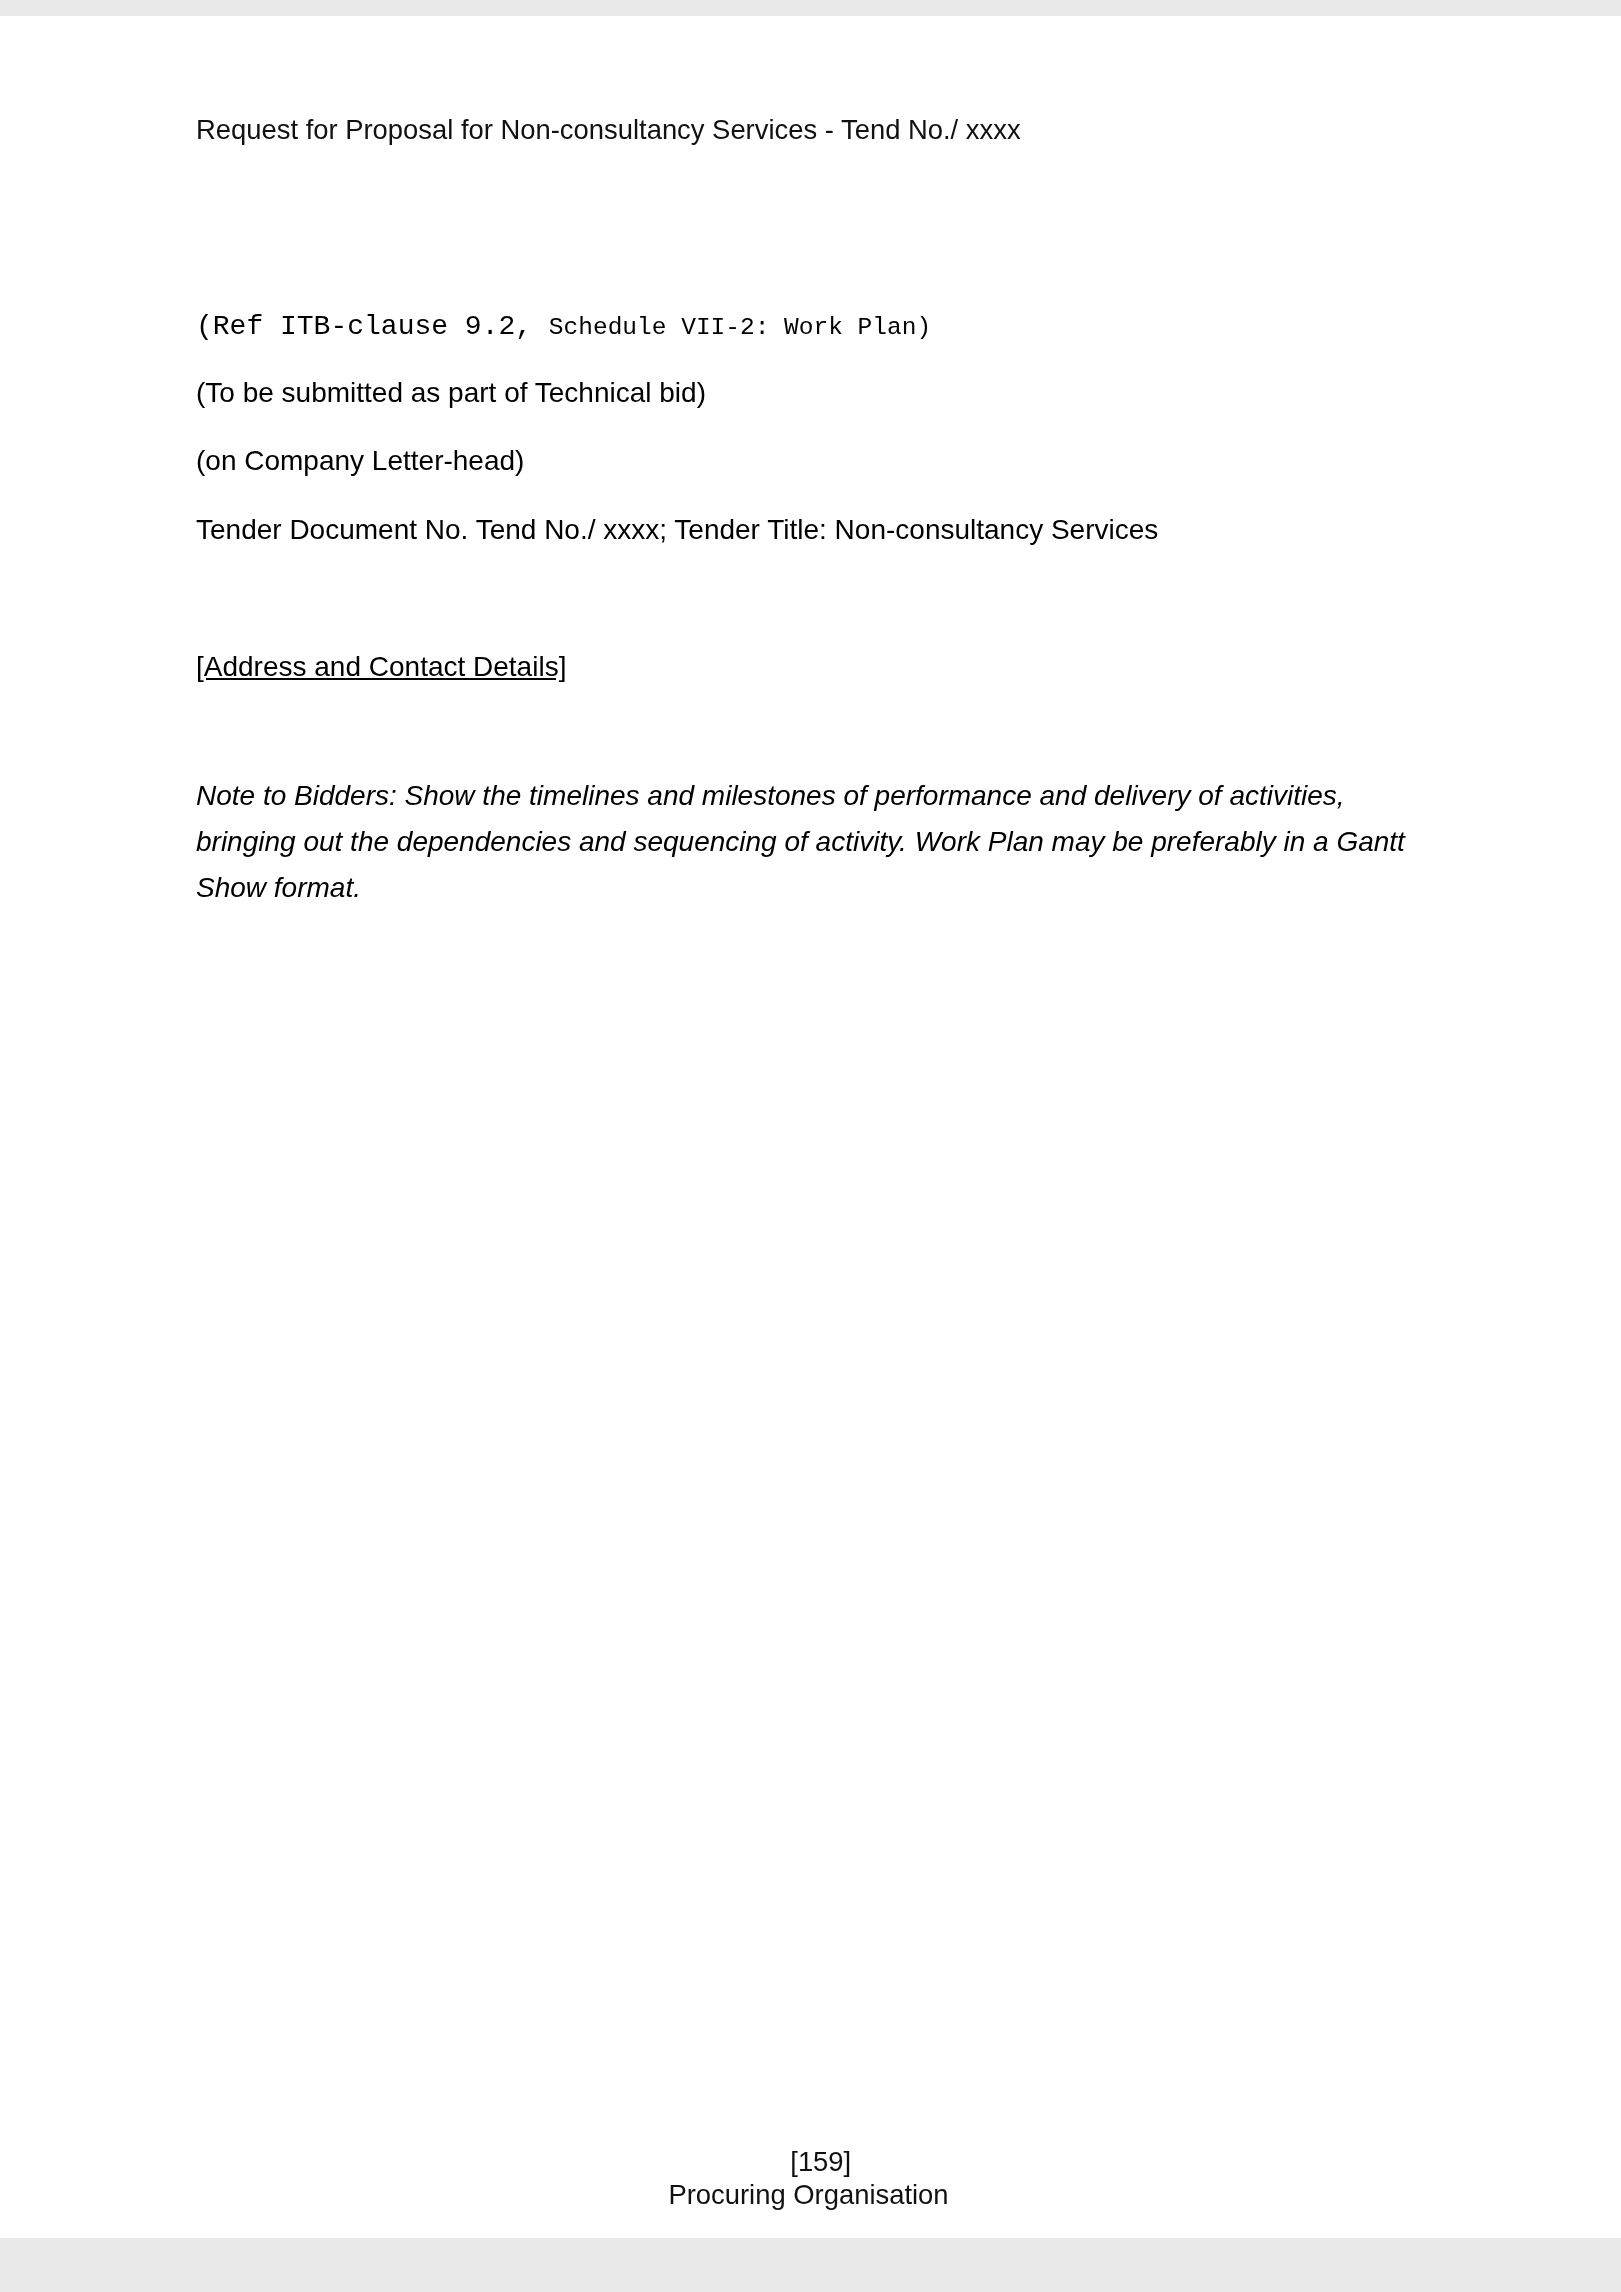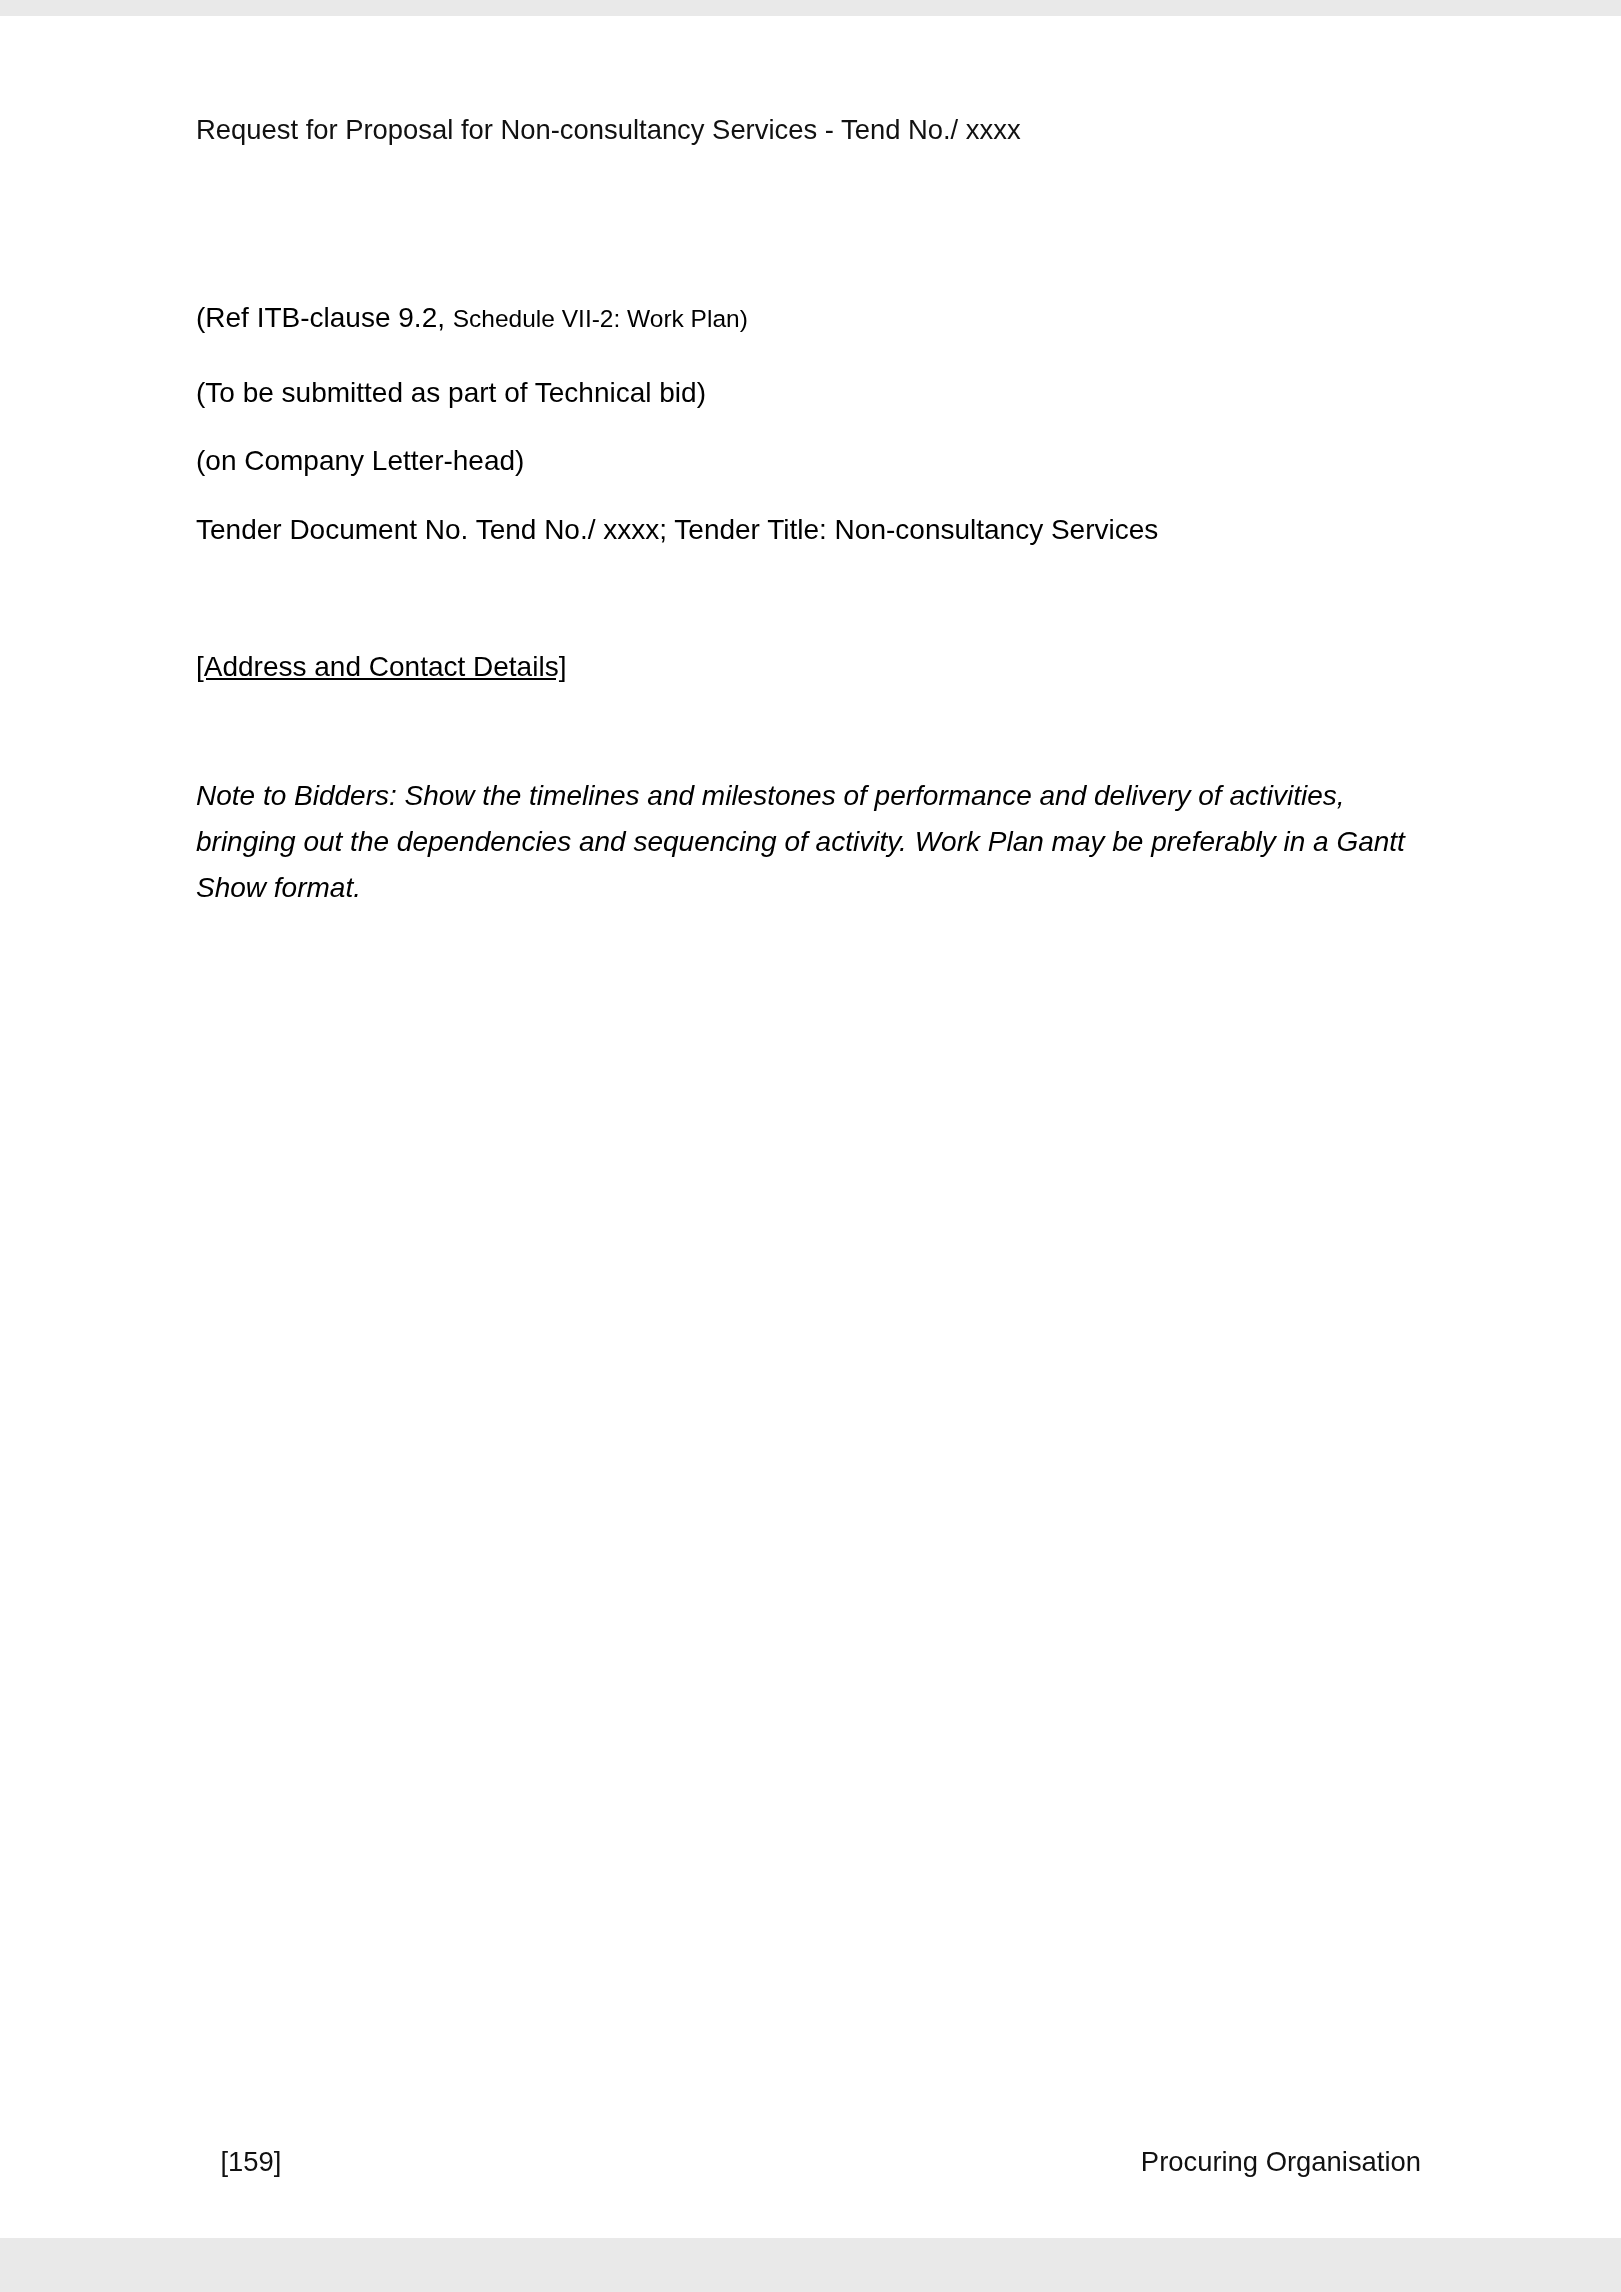--- a/index.html
+++ b/index.html
@@ -33,21 +33,21 @@
     line-height: 51px;
     color: #000000;
   }
   .body-line {
     position: absolute;
     left: 196px;
     font-size: 28px;
     line-height: 35px;
     white-space: pre;
   }
-  .p1 { top: 284px; }
+  .p1 { top: 293px; font-family: Liberation Mono, monospace; }
   .p2 { top: 359px; }
   .p3 { top: 427px; }
   .p4 { top: 496px; }
   .p5 { top: 565px; }
   .p6 { top: 633px; text-decoration: underline; }
   .p7 { top: 702px; }
   .small-span { font-size: 24.5px; }
   .blank-run { letter-spacing: 0; }
   .date-span { margin-left: 94px; }
   .note-para {
@@ -64,20 +64,21 @@
     position: absolute;
     top: 2129px;
     left: 196px;
     right: 200px;
     display: flex;
     justify-content: space-between;
     align-items: center;
     font-size: 27.4px;
     line-height: 33px;
     color: #111111;
+    flex-direction: column;
   }
   .footer-page-number { margin-left: 24.5px; }
 </style>
 </head>
 <body>
 
 <div class="page">
 
   <div class="header-text">Request for Proposal for Non-consultancy Services - Tend No./ xxxx</div>
 

